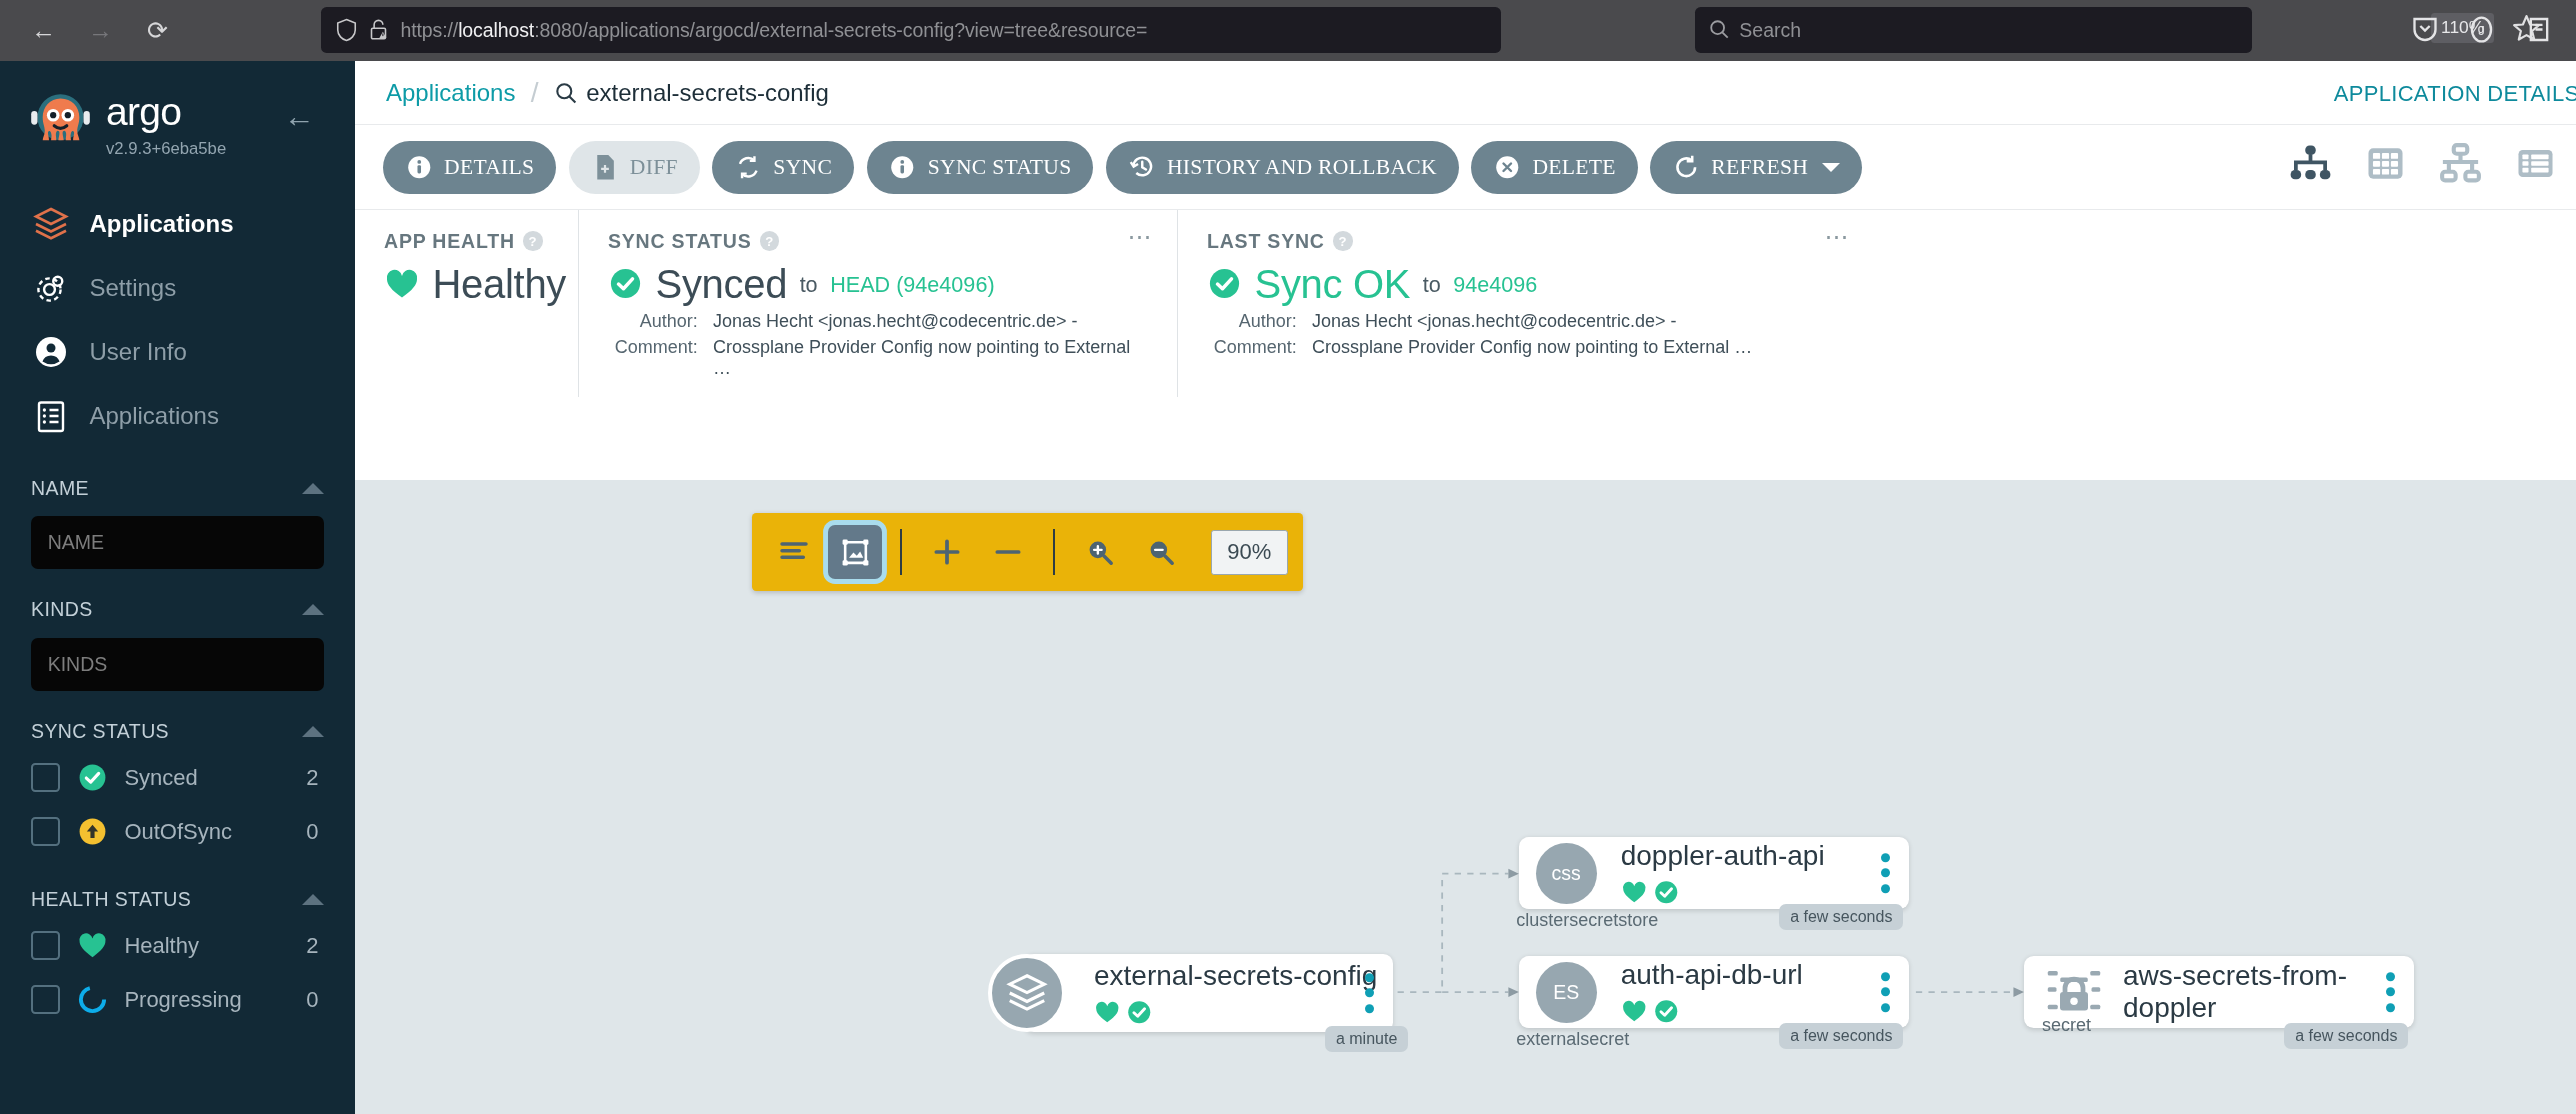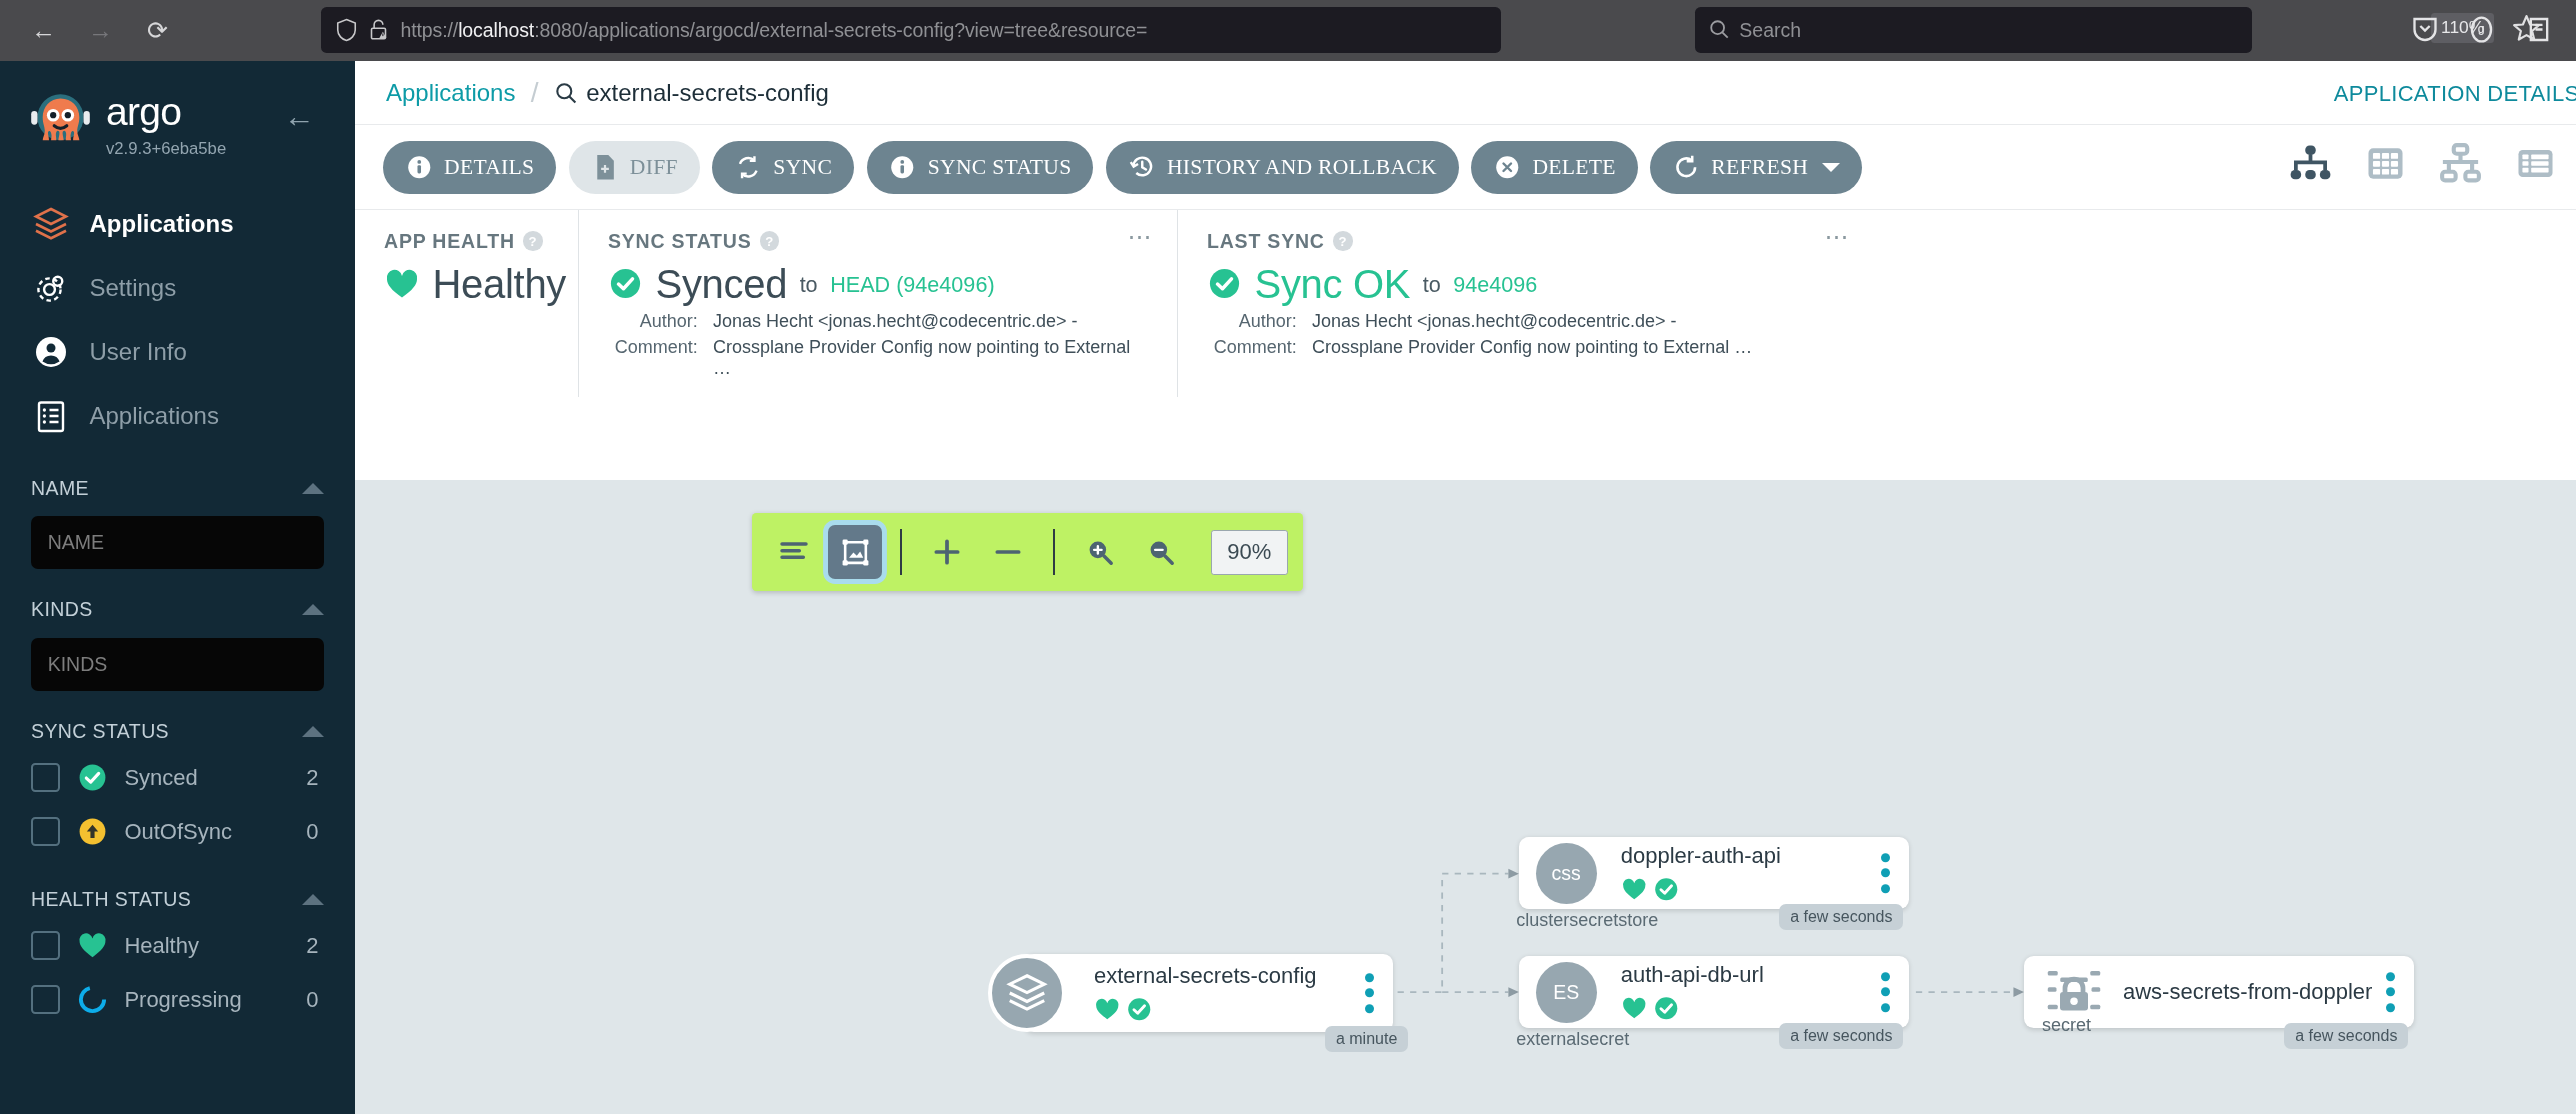--- a/index.html
+++ b/index.html
@@ -170,21 +170,21 @@
   .kebab-h { position: absolute; right: 24px; top: 19.5px; color: #8a989f; font-size: 24px; letter-spacing: 1.4px; line-height: 0.6;}
 
   
   #graph {
     position: absolute; left: 0; top: 419px;
     width: 2221px; height: 634px;
     background: #dfe6e9;
   }
   #graph-toolbar {
     position: absolute; left: 397px; top: 33px;
-    height: 78px; background: #bef264;
+    height: 78px; background: #eab308;
     border-radius: 4.2px; box-shadow: 0 1.4px 5.6px rgba(0,0,0,0.18);
     display: flex; align-items: center; padding: 0 15.3px; gap: 7px;
   }
   .gt-btn { width: 54px; height: 54px; display: flex; align-items: center; justify-content: center; border-radius: 7px; }
   .gt-btn.sel { background: #63798a; box-shadow: 0 0 0 4.9px #a9dced; }
   .gt-div { width: 2.1px; height: 46px; background: #2e3c44; margin: 0 11px; }
   #zoom-pct {
     width: 77px; height: 45px; border: 1.4px solid #9aa7ae; border-radius: 2.8px;
     background: #f1f3f4; color: #3b4a53; font-size: 22px;
     display: flex; align-items: center; justify-content: center; margin-left: 15.3px;
@@ -193,21 +193,21 @@
   .node {
     position: absolute; background: #fff; border-radius: 9.8px;
     box-shadow: 0 1.4px 4.9px rgba(0,0,0,0.14);
     display: flex; align-items: center;
   }
   .node-badge {
     position: absolute; border-radius: 7px;
     background: #c6d0d6; color: #46555e;
     font-size: 16px; padding: 4px 11px; white-space: nowrap;
   }
-  .node-title { font-size: 22px; color: #2b3a44; }
+  .node-title { font-size: 28px; color: #2b3a44; }
   .node-icons { display: flex; align-items: center; gap: 5.6px; margin-top: 7px; }
   .kebab-v { position: absolute; right: 19.5px; top: 50%; transform: translateY(-50%); display: flex; flex-direction: column; gap: 6.3px; }
   .kebab-v i { width: 9px; height: 9px; border-radius: 50%; background: #0f9fb5; display: block; }
 
   .app-circle {
     width: 78px; height: 78px; border-radius: 50%;
     background: #97a7b0; border: 4.2px solid #fff;
     display: flex; align-items: center; justify-content: center;
     flex: none;
   }

